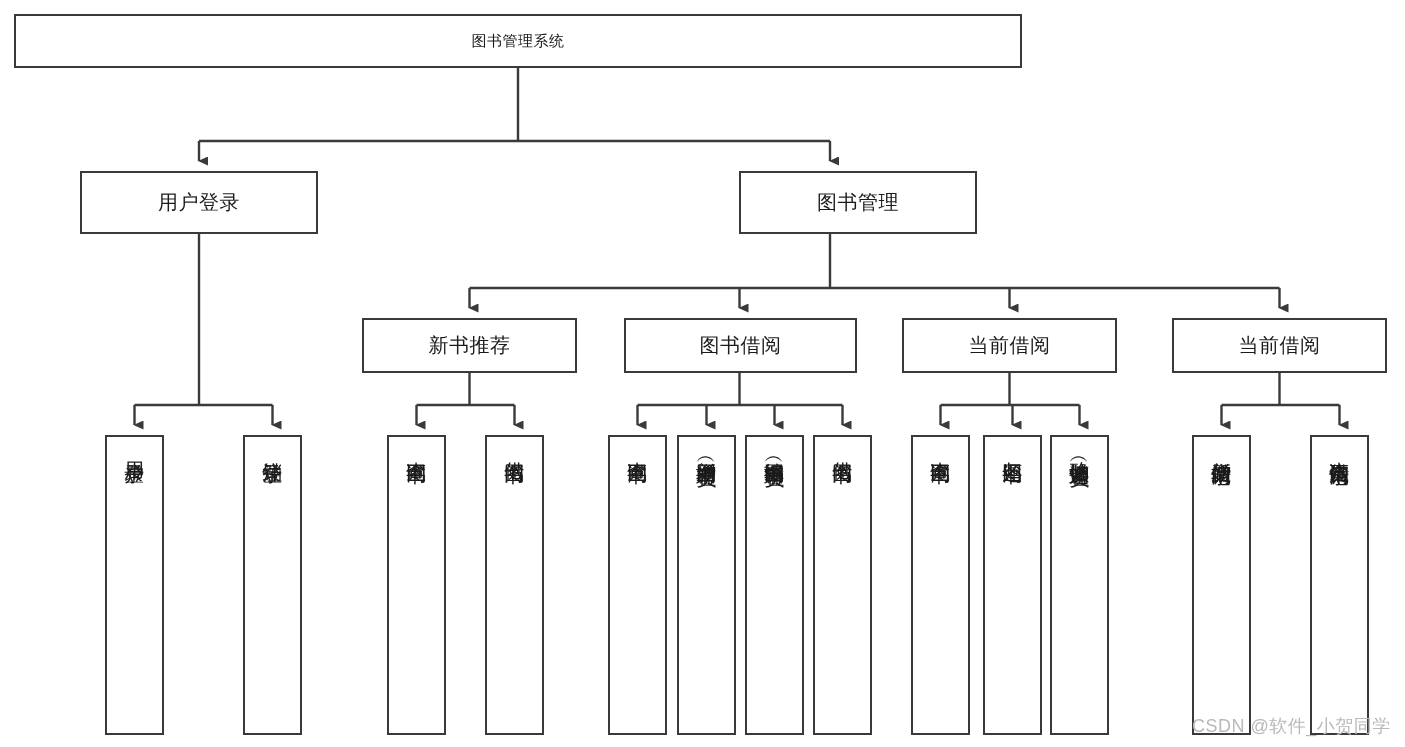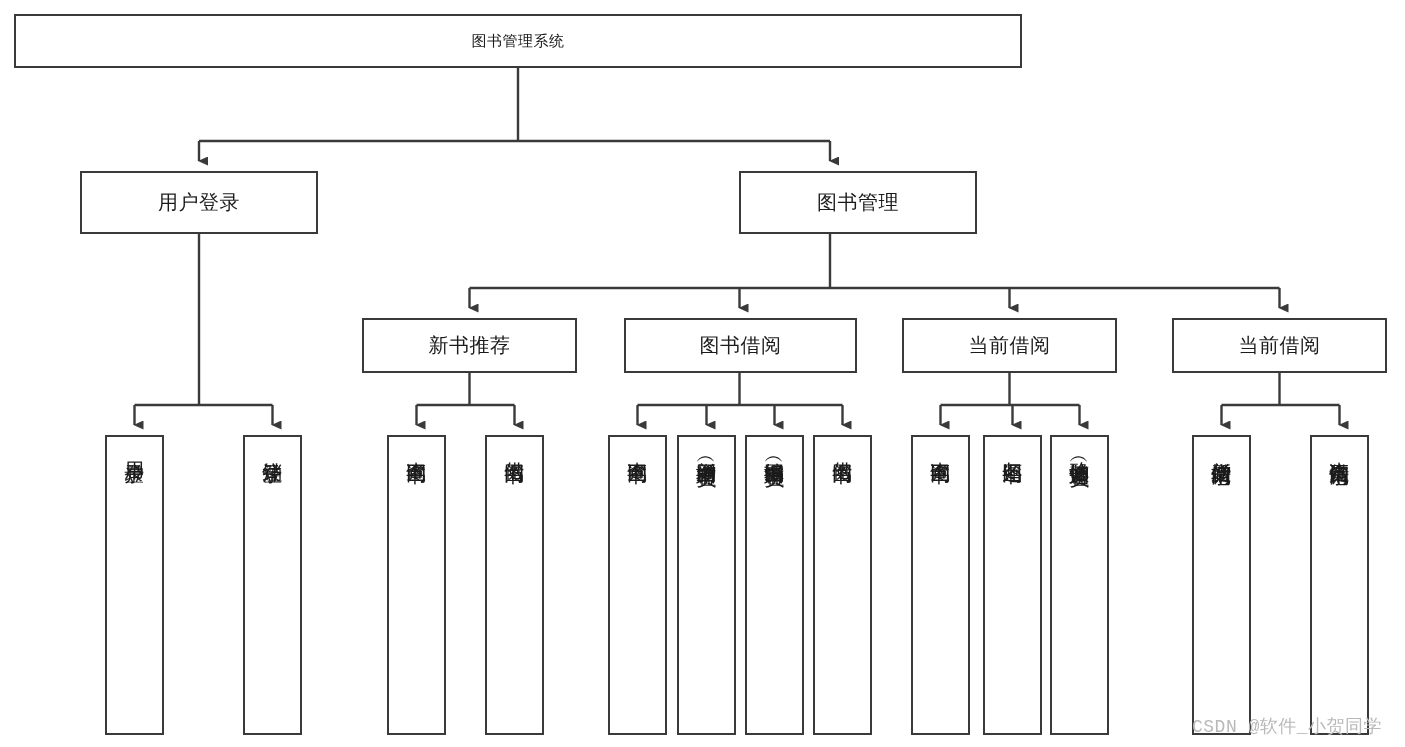--- a/index.html
+++ b/index.html
@@ -115,14 +115,14 @@
       <div class="node leaf" style="left: 1050px; top: 435px; width: 59px; height: 300px;">
         <span class="node-label">确认归还（管理员）</span>
       </div>
       <div class="node leaf" style="left: 1192px; top: 435px; width: 59px; height: 300px;">
         <span class="node-label">新增借阅记录</span>
       </div>
       <div class="node leaf" style="left: 1310px; top: 435px; width: 59px; height: 300px;">
         <span class="node-label">查询借阅记录</span>
       </div>
     </div>
-  <div class="watermark" id="wm" style="left: 1192px; top: 714px; font-family: Liberation Mono, monospace;">CSDN @软件_小贺同学</div>
+  <div class="watermark" id="wm" style="left: 1192px; top: 714px;">CSDN @软件_小贺同学</div>
 </div>
 
 </body></html>

